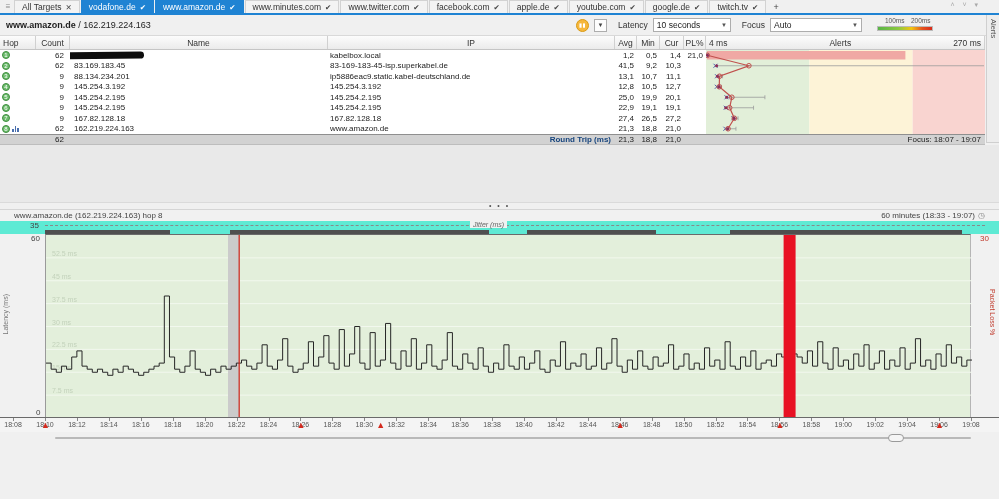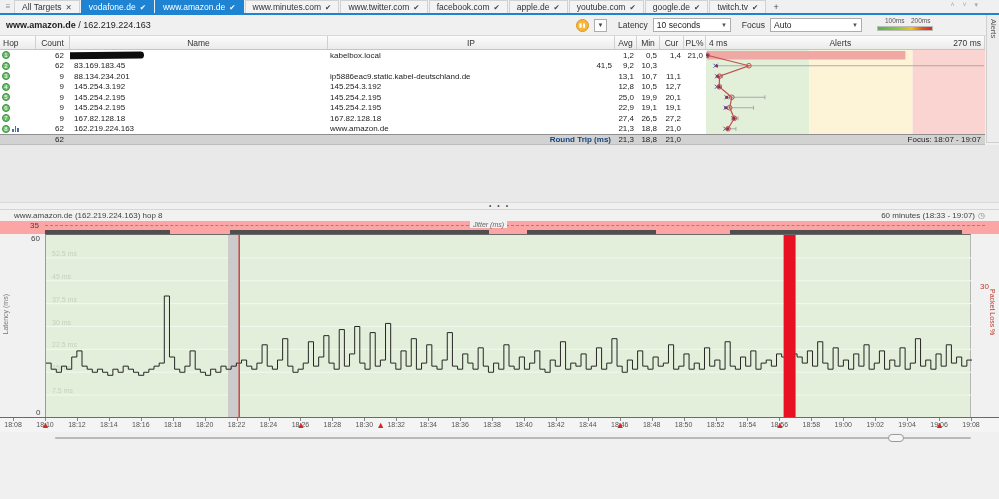--- a/index.html
+++ b/index.html
@@ -71,32 +71,32 @@
 
   
   .splitter { height:8px; background:#f0f0f0; border-top:1px solid #dadada; border-bottom:1px solid #d5d5d5;
               display:flex; align-items:center; justify-content:center; font-size:7px; color:#555; letter-spacing:2px; }
 
   
   .lowerhead { height:11px; background:#f1f1f1; position:relative; font-size:8px; color:#444; }
   .lowerhead .lt { position:absolute; left:14px; top:1px; }
   .lowerhead .rt { position:absolute; right:14px; top:1px; }
   .lowerhead .gear { color:#888; font-size:8px; margin-left:3px; }
-  .jitter { height:13px; background:#fca5a5; position:relative; }
+  .jitter { height:13px; background:#5eead4; position:relative; }
   .jitter .dash { position:absolute; left:45px; right:14px; top:4px; border-top:1px dashed #8a8a8a; }
   .jitter .scale { position:absolute; left:30px; top:0; font-size:8px; color:#444; }
   .jitter .jlabel { position:absolute; left:470px; top:0; font-size:7px; color:#666; font-style:italic; background:#f1f1f1; padding:0 3px; }
   .jitter .seg { position:absolute; bottom:0; height:3.5px; background:#4f4f4f; }
   .plotwrap { height:183px; position:relative; background:#f1f1f1; }
   .plotarea { position:absolute; left:45px; top:0; width:926px; height:183px; background:#e3efdb;
               border-top:1px solid #6a6a6a; border-left:1px solid #9a9a9a; border-right:1px solid #b5b5b5; }
   .ylab { position:absolute; font-size:8px; color:#444; }
   .ylab.t { left:31px; top:0; }
   .ylab.b { left:36px; bottom:0; }
-  .y2lab { position:absolute; right:10px; top:0; font-size:8px; color:#c0392b;margin-top:48px; }
+  .y2lab { position:absolute; right:10px; top:0; font-size:8px; color:#c0392b; }
   .vaxis-l { position:absolute; left:2px; top:60px; font-size:7px; color:#777; writing-mode:vertical-rl; transform:rotate(180deg); }
   .vaxis-r { position:absolute; right:3px; top:55px; font-size:7px; color:#c0392b; writing-mode:vertical-rl; }
   .axis { height:15px; background:#f4f4f4; border-top:1px solid #6a6a6a; position:relative; }
   .axis .tick { position:absolute; top:0; width:1px; height:3px; background:#888; }
   .axis .tlab { position:absolute; top:3px; width:28px; margin-left:-14px; text-align:center; font-size:7px; color:#555; }
   .axis .tri { position:absolute; top:2px; font-size:9px; color:#d42a1e; line-height:10px; }
   .slider { height:11px; background:#f0f0f0; position:relative; }
   .slider .track { position:absolute; left:55px; right:28px; top:5px; height:2px; background:#b9b9b9; border-radius:1px; }
   .slider .handle { position:absolute; left:888px; top:2px; width:16px; height:8px; background:#f5f5f5; border:1px solid #9a9a9a; border-radius:4px; }
   .bottompad { flex:1; background:#f0f0f0; }
@@ -215,20 +215,21 @@
         <div class="c-num">1,4</div>
         <div class="c-num">21,0</div>
         <div></div>
       </div>
       <div class="grid trow">
         <div class="c-hop">
           <span class="hopcirc">2</span>
         </div>
         <div class="c-count">62</div>
         <div class="c-ip">83.169.183.45</div>
+        <div class="c-name">83-169-183-45-isp.superkabel.de</div>
         <div class="c-num">41,5</div>
         <div class="c-num">9,2</div>
         <div class="c-num">10,3</div>
         <div class="c-num"></div>
         <div></div>
       </div>
       <div class="grid trow">
         <div class="c-hop">
           <span class="hopcirc">3</span>
         </div>

